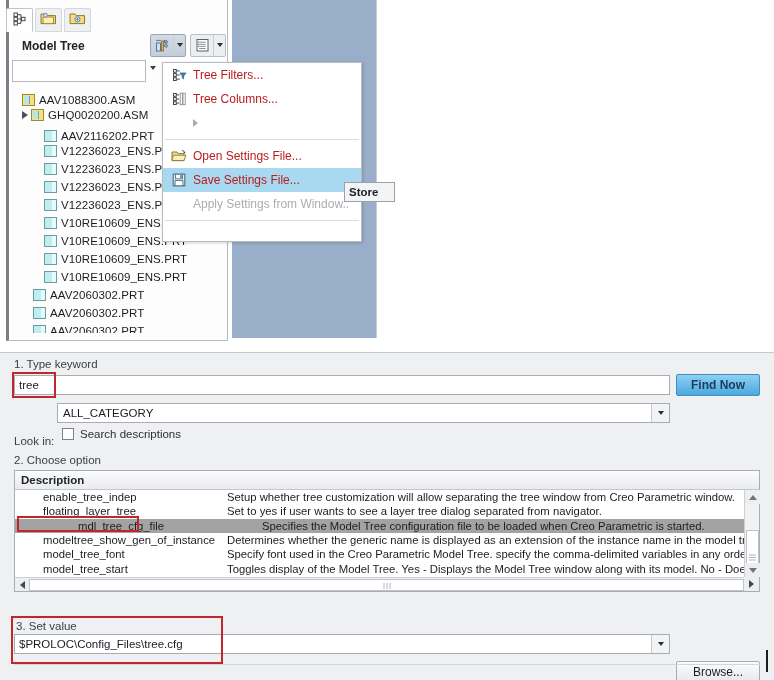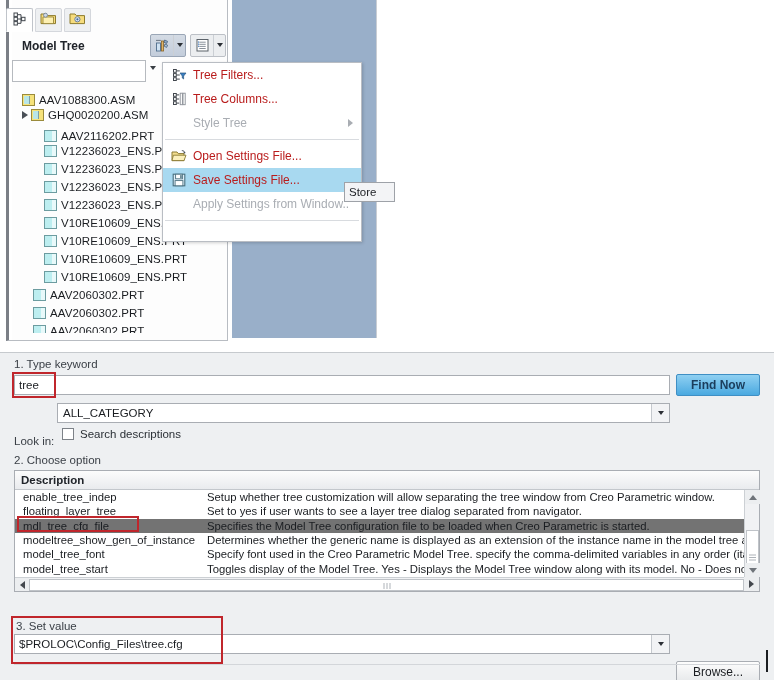--- a/index.html
+++ b/index.html
@@ -147,21 +147,21 @@
   .menu-icon { width: 20px; height: 18px; display:flex; align-items:center; justify-content:center; margin-right: 4px; flex:none; }
   .menu-label { flex: 1; }
   .submenu-arrow { width:0;height:0;border-top:4px solid transparent;border-bottom:4px solid transparent;border-left:5px solid #a9adb3; margin-right:8px;}
   .menu-sep { height: 1px; background: #d8dbdf; margin: 4px 2px; }
 
   #tooltip-store {
     position: absolute; left: 344px; top: 182px; width: 51px; height: 20px;
     background: #f3f4f6; border: 1px solid #9ea2a8;
     font-size: 11.5px; color: #1c1f24;
     display: flex; align-items: center; padding-left: 4px;
-    overflow: hidden; z-index: 50;
+    overflow: hidden; z-index: 50; font-weight: bold;
   }
 
   
   #bottom-section {
     position: absolute; left: 0; top: 352px; width: 774px; height: 328px;
     background: #eef0f2;
     border-top: 1px solid #c6cace;
   }
   .step-label { position: absolute; font-size: 11.5px; color: #3b4047; }
 
@@ -209,22 +209,22 @@
     background: #ffffff; border: 1px solid #a9adb3;
   }
   #opt-head {
     height: 19px; background: linear-gradient(#fcfcfc,#e9ebee);
     border-bottom: 1px solid #c3c7cc; display: flex; align-items: center;
     font-weight: bold; font-size: 11.5px; color: #20242a;
   }
   .th-name { width: 186px; padding-left: 8px; border-right: 1px solid #d6d9dd; height:100%; display:flex; align-items:center;}
   .th-desc { flex: 1; padding-left: 6px; height:100%; display:flex; align-items:center;}
   .opt-row { height: 14.3px; display: flex; align-items: center; font-size: 11.3px; color: #1a1d21; }
-  .opt-row.selected { background: #737373; }
-  .td-name { width: 186px; padding-left: 8px; white-space: nowrap; overflow: hidden; }
+  .opt-row.selected { background: #a3a3a3; padding-left: 35px; }
+  .td-name { width: 186px; padding-left: 8px; white-space: nowrap; overflow: hidden; margin-left: 20px; }
   .td-desc { flex: 1; padding-left: 6px; white-space: nowrap; overflow: hidden; }
   #opt-body { position:absolute; left:0; top:19px; right:15px; bottom:14px; overflow:hidden; }
   #mdl-highlight {
     position: absolute; left: 17px; top: 516px; width: 122px; height: 16px;
     border: 2px solid #c0262c; z-index: 9;
   }
   
   #vsb {
     position: absolute; right: 0; top: 19px; width: 15px; bottom: 14px;
     background: #f1f2f4; border-left: 1px solid #ccd0d4;
@@ -455,21 +455,20 @@
             <rect x="1.5" y="9.7" width="2.8" height="2.8" fill="none" stroke="#41464d" stroke-width="1"></rect>
             <path d="M4.8 2.9 h2.4 M4.8 7 h2.4 M4.8 11.1 h2.4" stroke="#41464d" stroke-width="1"></path>
             <rect x="8.2" y="1.2" width="2.2" height="11.5" fill="none" stroke="#8b9097" stroke-width="0.9"></rect>
             <rect x="11" y="1.2" width="2.2" height="11.5" fill="none" stroke="#8b9097" stroke-width="0.9"></rect>
           </svg>
         </span>
         <span class="menu-label">Tree Columns...</span>
       </div>
       <div class="menu-item disabled">
         <span class="menu-icon"></span>
-        <span class="menu-label">Style Tree</span>
         <i class="submenu-arrow"></i>
       </div>
       <div class="menu-sep"></div>
       <div class="menu-item">
         <span class="menu-icon">
           <svg width="16" height="14" viewBox="0 0 16 14">
             <path d="M1 3 H6 L7.3 4.6 H13 V11.6 H1 Z" fill="#f3dd8e" stroke="#8a7a33" stroke-width="1"></path>
             <path d="M2.4 6.2 H15 L13 11.6 H1 Z" fill="#fbf0bd" stroke="#8a7a33" stroke-width="0.9"></path>
             <path d="M10.8 1.6 q2.3 -0.4 2.6 1.8" fill="none" stroke="#4a5058" stroke-width="0.9"></path>
             <circle cx="13.5" cy="3.6" r="0.9" fill="#4a5058"></circle>

